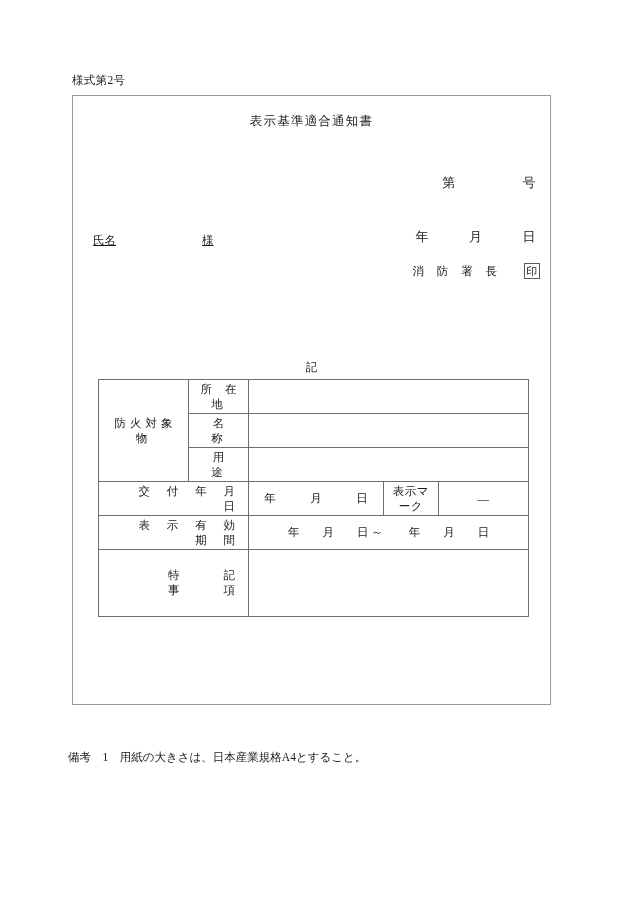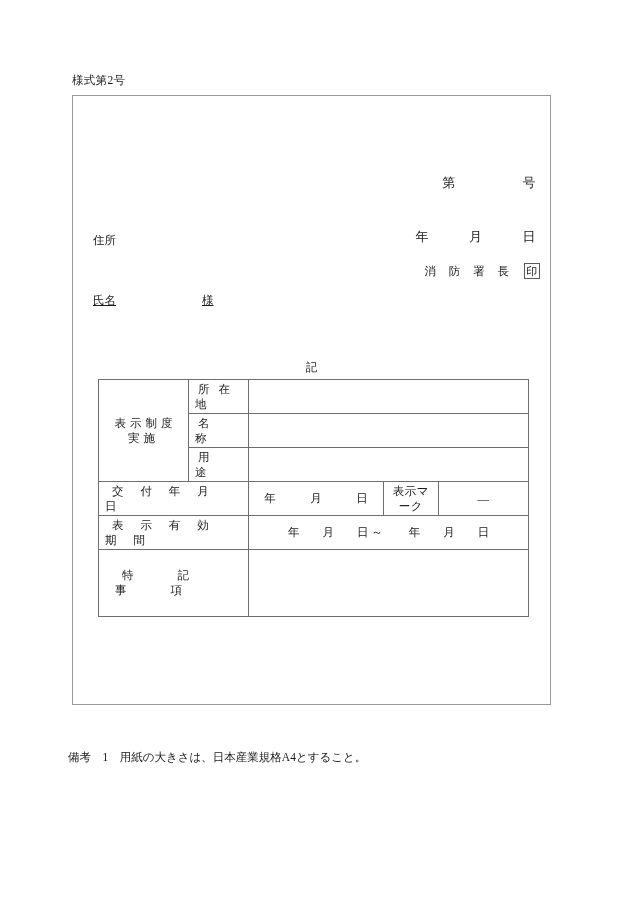--- a/index.html
+++ b/index.html
@@ -88,21 +88,21 @@
     right: 10px;
     top: 167px;
     font-size: 11.5px;
     letter-spacing: 0.5px;
     white-space: nowrap;
     display: flex;
     align-items: center;
   }
   .issuer-title {
     letter-spacing: 5px;
-    margin-right: 10px;
+    margin-right: 22px;
   }
   .seal-box {
     display: inline-block;
     border: 1px solid #5a5a5a;
     width: 16px;
     height: 16px;
     line-height: 15px;
     text-align: center;
     font-size: 11px;
     box-sizing: border-box;
@@ -147,25 +147,27 @@
     padding: 0 6px;
     height: 33px;
     vertical-align: middle;
   }
   .lbl-wide {
     text-align: center;
     letter-spacing: 4px;
     text-indent: 4px;
   }
   .lbl-sub {
+    text-align: center;
     letter-spacing: 3px;
     text-indent: 3px;
+    font-family: Liberation Mono, monospace;
   }
   .lbl-spread {
-    text-align: left;
+    text-align: right;
     letter-spacing: 7px;
     text-indent: 7px;
   }
   .val-center {
     text-align: center;
     letter-spacing: 0.5px;
   }
   .val-date {
     text-align: center;
     white-space: pre;
@@ -191,28 +193,28 @@
 </style>
 </head>
 <body>
 
 <div class="page">
 
   <div class="form-no">様式第2号</div>
 
   <div class="frame">
 
+    <div class="title">表示基準適合通知書</div>
 
     <div class="doc-meta">
       <div>第　　　　　号</div>
       <div>年　　　月　　　日</div>
     </div>
 
     <div class="addressee">
-      <div>住所</div>
       <div class="name-row"><span>氏名</span><span style="display:inline-block;width:86px"></span><span>様</span></div>
     </div>
 
     <div class="issuer">
       <span class="issuer-title">消 防 署 長</span>
       <span class="seal-box">印</span>
     </div>
 
 
     <div class="ki-mark">記</div>
@@ -220,21 +222,21 @@
     <table class="tbl">
       <colgroup>
         <col style="width:90px">
         <col style="width:60px">
         <col style="width:135px">
         <col style="width:55px">
         <col style="width:90px">
       </colgroup>
       <tbody>
         <tr>
-          <td class="lbl-wide" rowspan="3">表示制度実施</td>
+          <td class="lbl-wide" rowspan="3">防火対象物</td>
           <td class="lbl-sub">所 在 地</td>
           <td class="cell-empty" colspan="3"></td>
         </tr>
         <tr>
           <td class="lbl-sub">名　　称</td>
           <td class="cell-empty" colspan="3"></td>
         </tr>
         <tr>
           <td class="lbl-sub">用　　途</td>
           <td class="cell-empty" colspan="3"></td>

